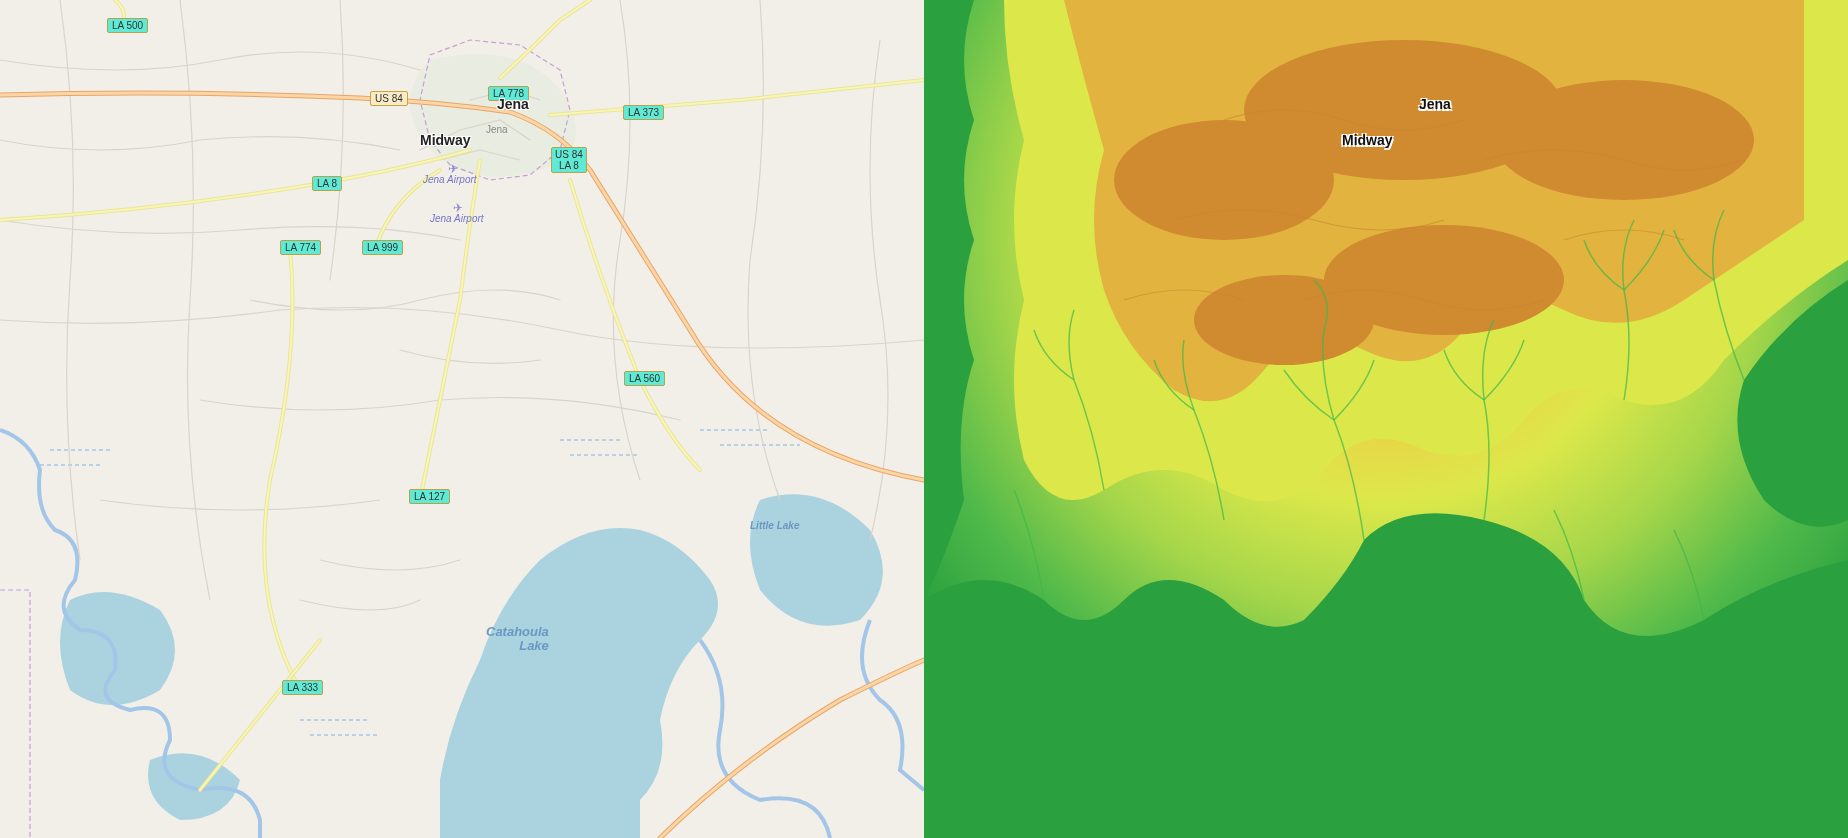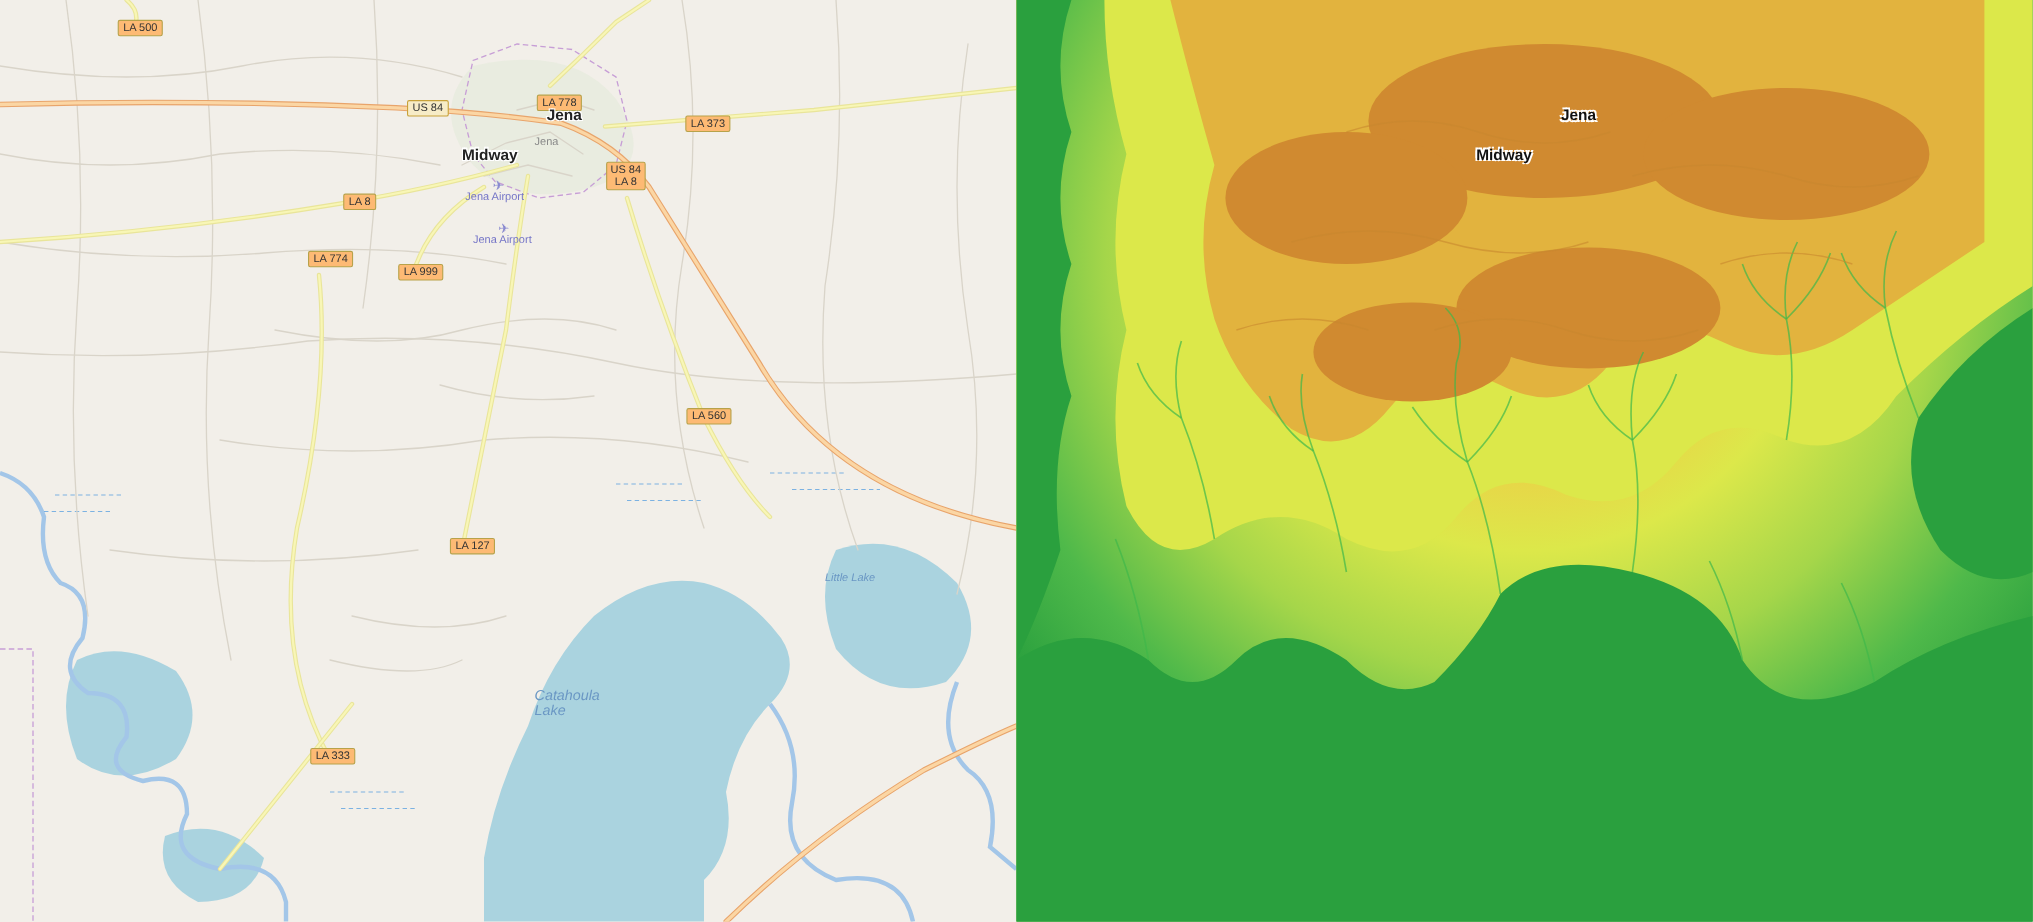--- a/index.html
+++ b/index.html
@@ -38,21 +38,21 @@
   .road-sec-c   { stroke: #f8f6b6; stroke-width: 2; fill: none; stroke-linecap: round; }
   .road-minor   { stroke: #d9d4c9; stroke-width: 1.2; fill: none; stroke-linecap: round; }
   .river        { stroke: #a3c6e8; stroke-width: 4; fill: none; }
   .lake         { fill: #aad3df; }
   .boundary     { stroke: #c79ed6; stroke-width: 1.2; fill: none; stroke-dasharray: 5 3; }
   .forest       { fill: #dde8d3; opacity:.4; }
   .marsh-dash   { stroke:#7cb2e2; stroke-width:1; stroke-dasharray:4 3; }
 
   .shield {
     position: absolute;
-    background: #fdba74;
+    background: #5eead4;
     border: 1px solid #b7a24a;
     font-size: 10px;
     line-height: 1.1;
     padding: 1px 4px;
     border-radius: 2px;
     white-space: nowrap;
     text-align: center;
     color:#333;
   }
   .shield.us   { background:#f7ecc7; border-color:#c8a23a; }
@@ -66,36 +66,38 @@
     white-space: nowrap;
   }
   .small-label {
     position:absolute;
     font-size:10px;
     color:#888;
   }
   .poi-label {
     position: absolute;
     font-size: 10px;
+    font-style: italic;
     color: #7575c7;
     white-space: nowrap;
   }
   .plane-icon {
     position:absolute;
     color:#8a8ad0;
     font-size:12px;
   }
   .water-label {
     position: absolute;
     font-size: 13px;
     font-style: italic;
     color: #6a97c4;
-    text-align: left;
+    text-align: right;
     line-height: 1.1;
     white-space: nowrap;
+    font-weight: bold;
   }
   .water-label.small { font-size:10px; }
 
   
   .relief-map {
     background:
       radial-gradient(circle at 50% 28%, #d08a30 0%, #e0a53a 8%, #f0c946 20%, #dce84a 35%, #a5d64a 50%, #4fb94a 65%, #2aa03e 78%, #2aa03e 100%),
       linear-gradient(160deg, #e2b33e 0%, #dce84a 30%, #2aa03e 100%);
   }
   .relief-map svg { position:absolute; inset:0; width:100%; height:100%; }
@@ -216,21 +218,21 @@
       </g>
     </svg>
 
     <div class="shield" style="left:107px; top:18px">LA 500</div>
     <div class="shield us" style="left:370px; top:91px">US 84</div>
     <div class="shield" style="left:488px; top:86px">LA 778</div>
     <div class="shield" style="left:623px; top:105px">LA 373</div>
     <div class="shield dual" style="left:551px; top:147px; white-space:pre;">US 84
 LA 8</div>
     <div class="shield" style="left:312px; top:176px">LA 8</div>
-    <div class="shield" style="left:280px; top:228px">LA 774</div>
+    <div class="shield" style="left:280px; top:240px">LA 774</div>
     <div class="shield" style="left:362px; top:240px">LA 999</div>
     <div class="shield" style="left:624px; top:371px">LA 560</div>
     <div class="shield" style="left:409px; top:489px">LA 127</div>
     <div class="shield" style="left:282px; top:680px">LA 333</div>
 
     <div class="town-label" style="left:497px; top:96px">Jena</div>
     <div class="town-label" style="left:420px; top:132px">Midway</div>
     <div class="small-label" style="left:486px; top:124px">Jena</div>
 
     <div class="plane-icon" style="left:448px; top:162px">✈</div>

